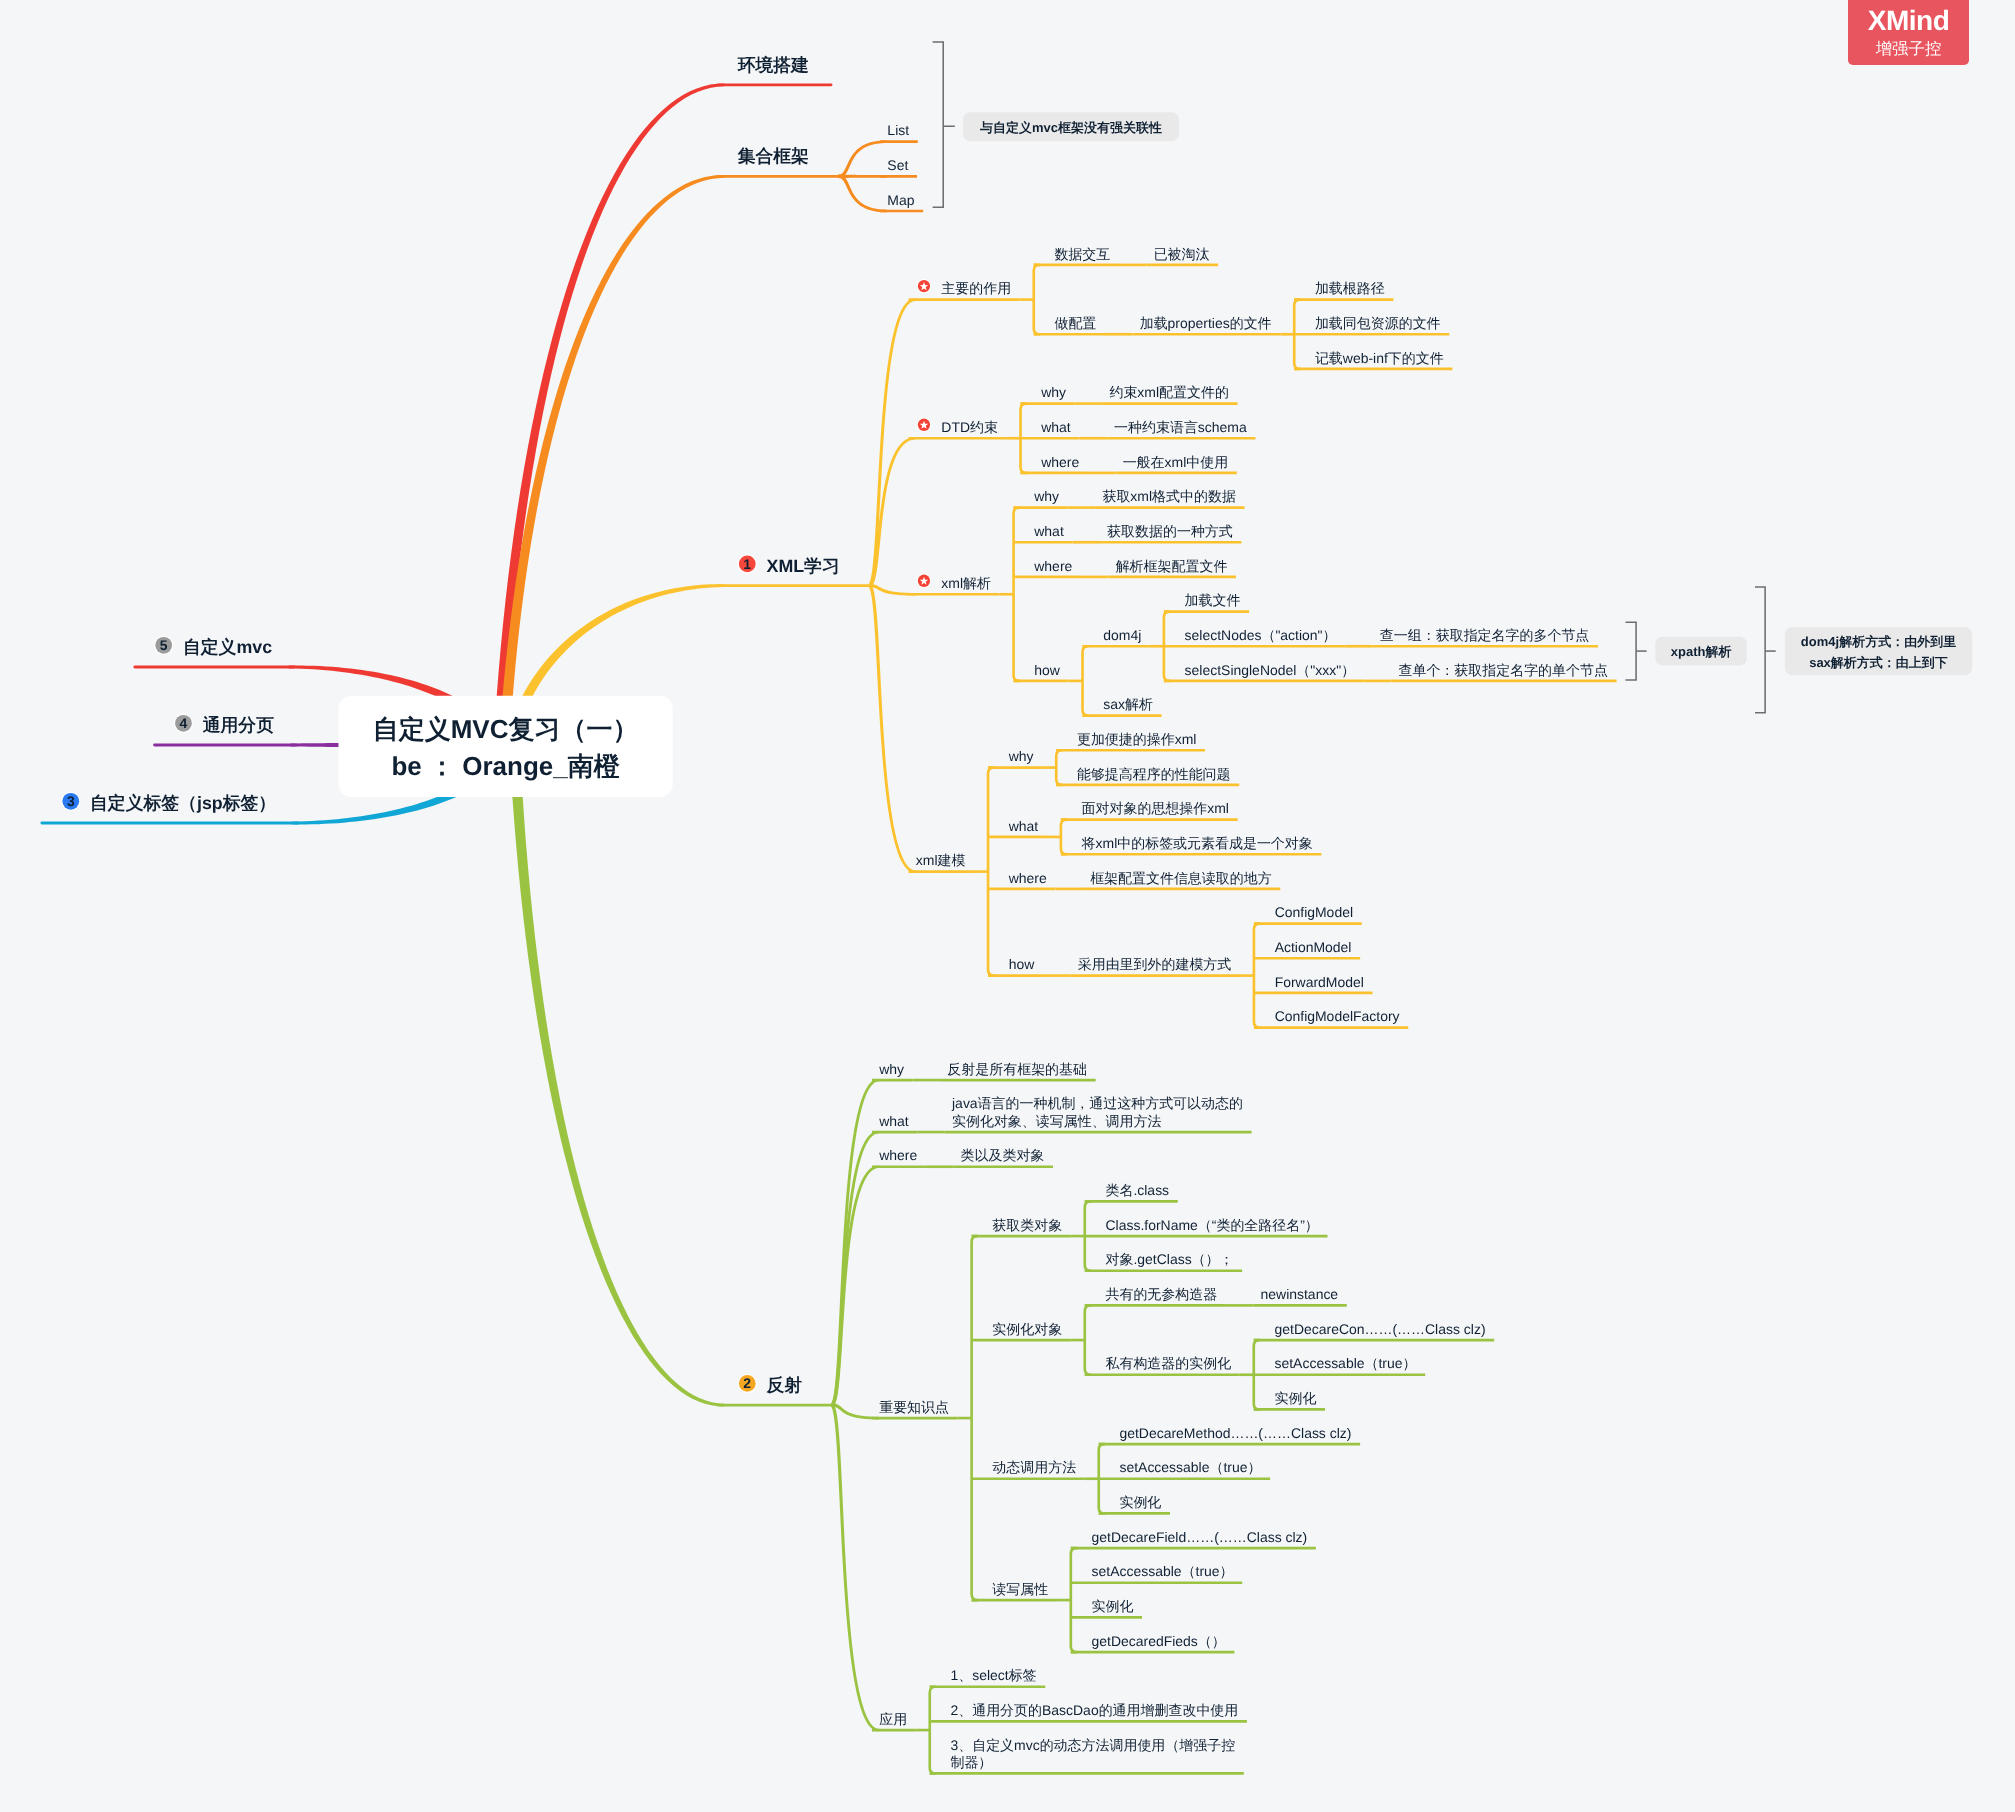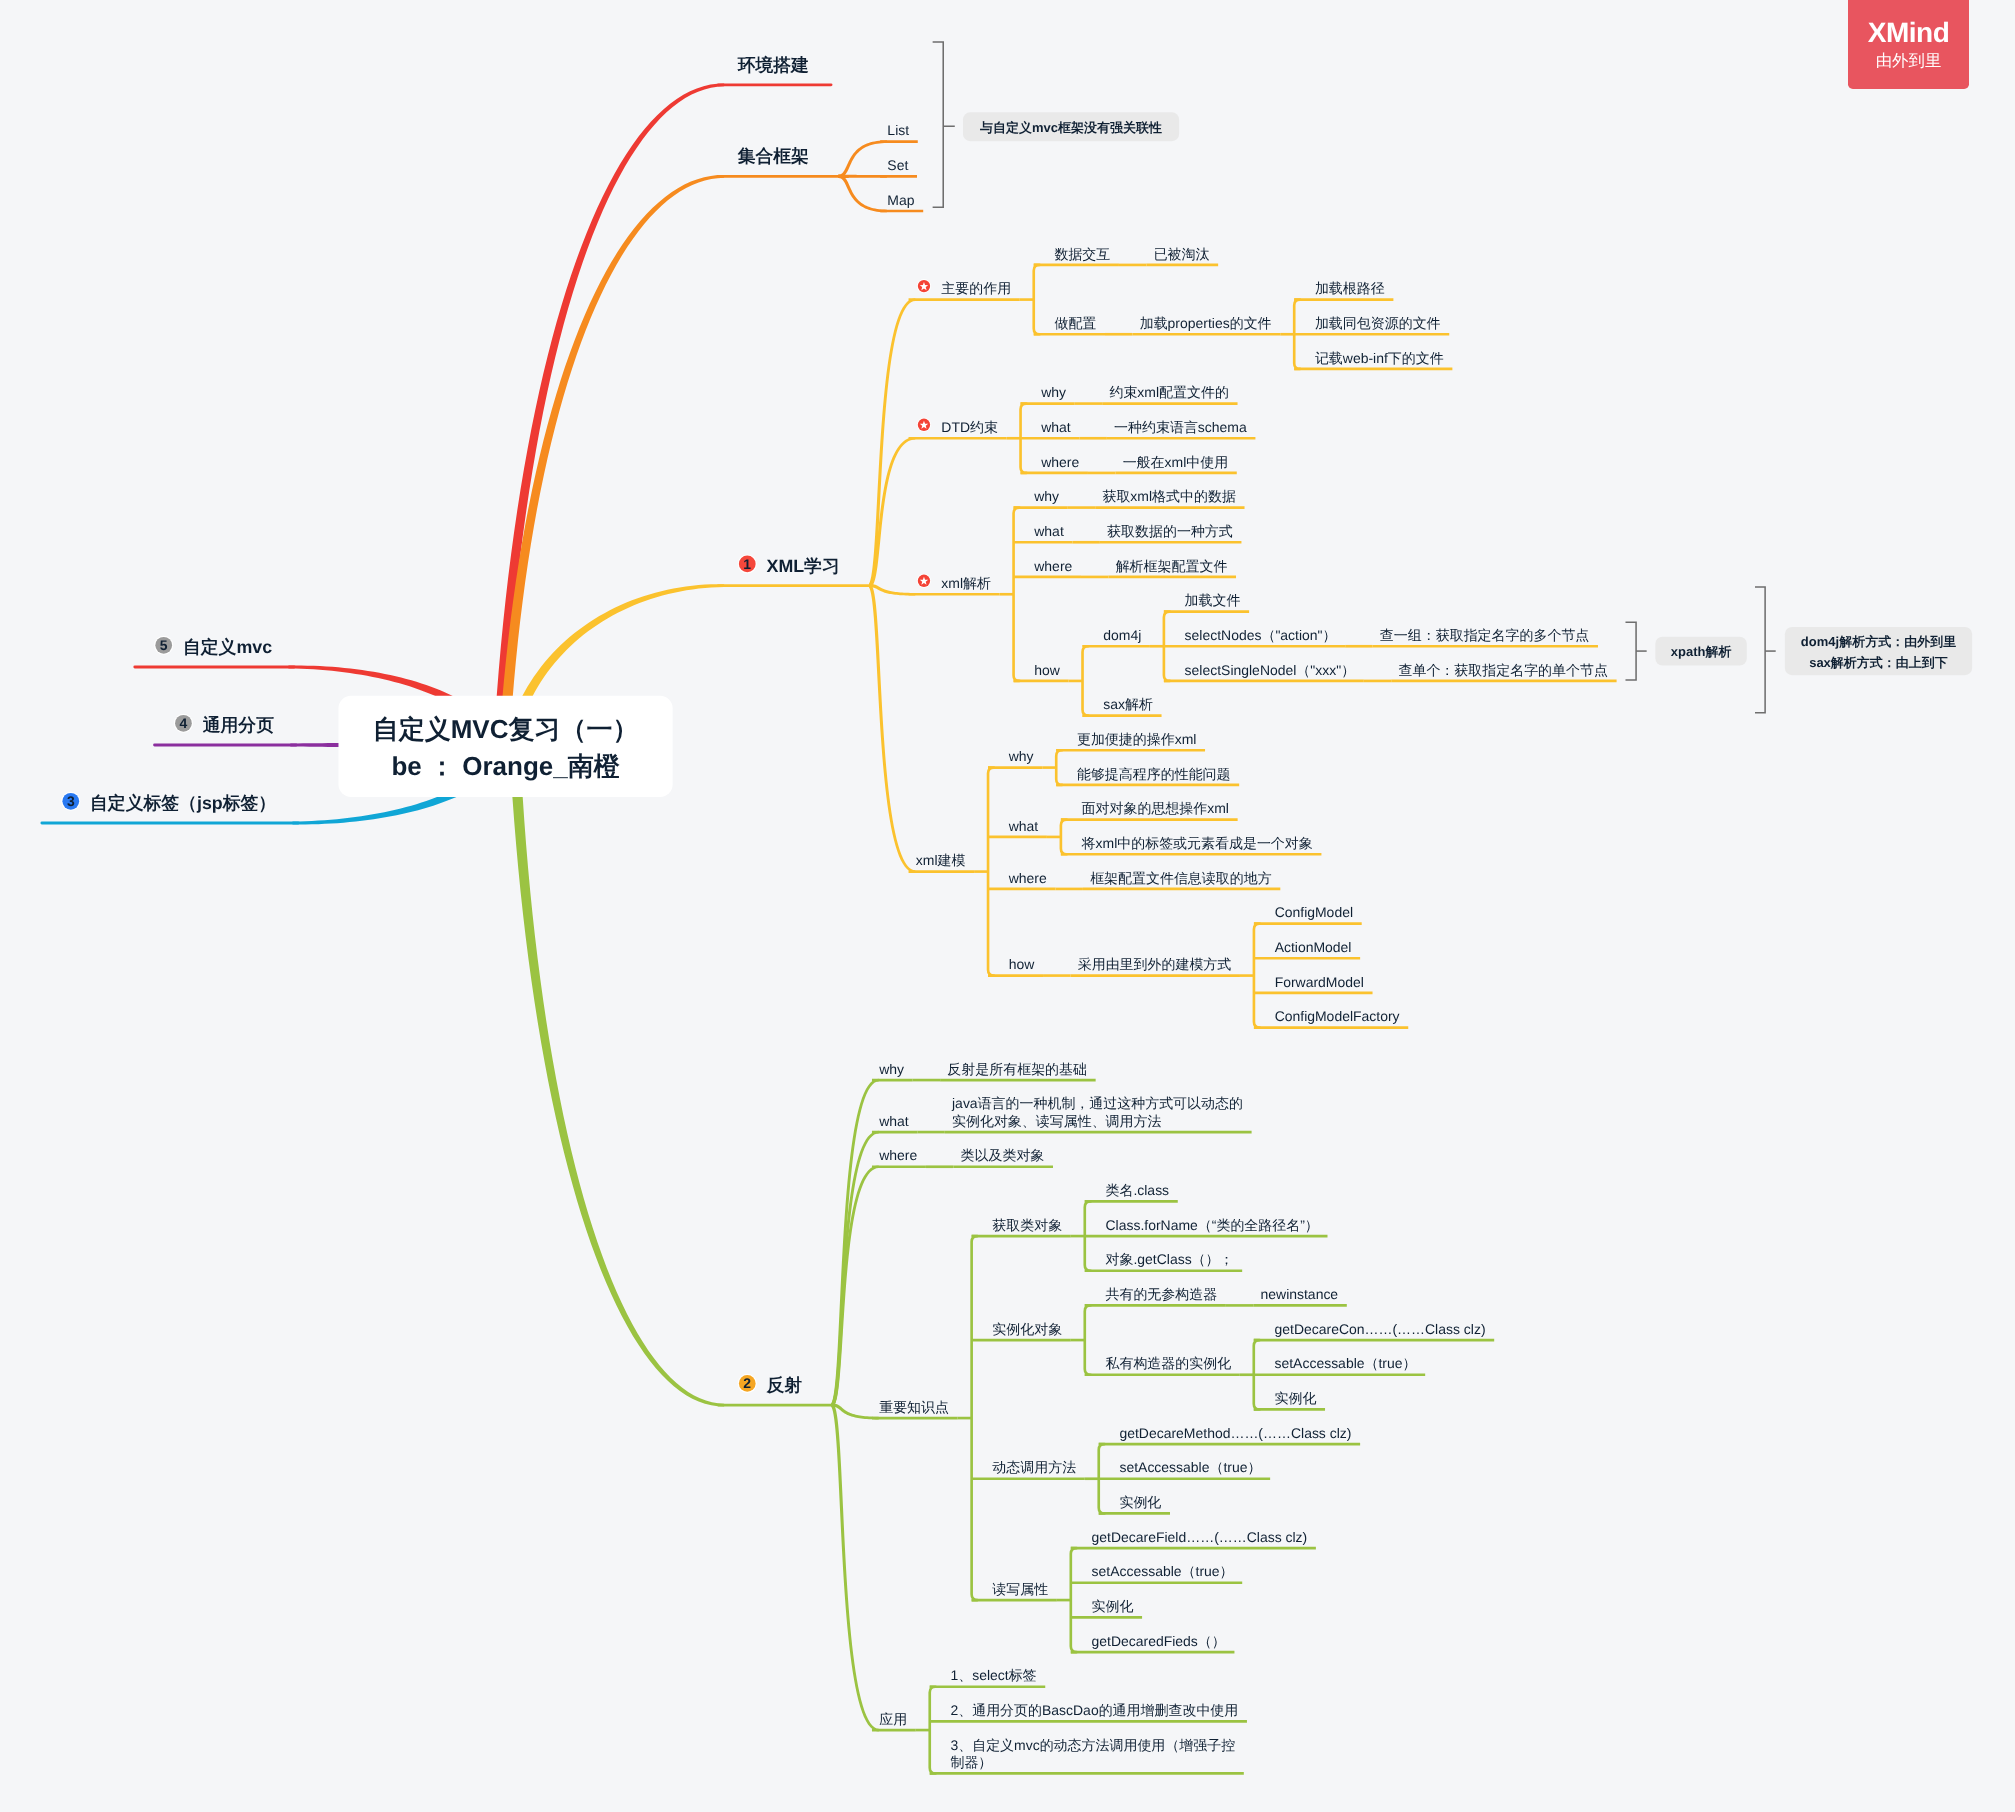--- a/index.html
+++ b/index.html
@@ -1,21 +1,21 @@
 <!DOCTYPE html>
 <html style="font-size:7.7px"><head>
 <meta charset="utf-8">
 <title>XMind</title>
 <style>
   html,body{margin:0;padding:0;}
   body{width:2015px;height:1813px;background:#f5f6f8;overflow:hidden;
        font-family:"Liberation Sans",sans-serif;text-rendering:geometricPrecision;-webkit-font-smoothing:antialiased;font-kerning:normal;}
   #stage{position:relative;width:2015px;height:1813px;background:#f5f6f8;}
   #svgroot{position:absolute;left:0;top:0;width:2015px;height:1813px;}
-  .watermark{position:absolute;left:1848px;top:0;width:121px;height:89px;background:#e8555f;
+  .watermark{position:absolute;left:1848px;top:0;width:121px;height:65px;background:#e8555f;
      border-radius:0 0 4.8px 4.8px;
      display:flex;flex-direction:column;align-items:center;justify-content:center;}
   .wm-top{color:#fff;font-size:28px;font-weight:600;line-height:1;letter-spacing:-0.5px;}
   .wm-bot{color:#fff;font-size:16.4px;line-height:1;margin-top:6.3px;letter-spacing:0px;}
   #svgroot text{fill:#0f2033;}
   .t-root{font-size:54px;font-weight:700;fill:#000;}
   .t-l1{font-size:37px;font-weight:700;}
   .t-l2{font-size:29px;}
   .t-sum{font-size:27px;font-weight:700;}
   .badge-num{font-size:29px;font-weight:700;fill:#fff;text-anchor:middle;}
@@ -528,16 +528,16 @@
         <g>
           <rect x="3707" y="1302" width="389" height="100" rx="15" fill="#e9e9e9"></rect>
           <text x="3901.5" y="1341" class="t-sum" text-anchor="middle">dom4j解析方式：由外到里</text>
           <text x="3901.5" y="1385" class="t-sum" text-anchor="middle">sax解析方式：由上到下</text>
         </g>
       </g>
   <text x="-9999" y="-9999" class="t-l1">自定义标签（jsp标签）</text>
     </svg>
   <div class="watermark">
     <div class="wm-top">XMind</div>
-    <div class="wm-bot">由外到里</div>
+    <div class="wm-bot">增强子控</div>
   </div>
 </div>
 
 
 </body></html>

